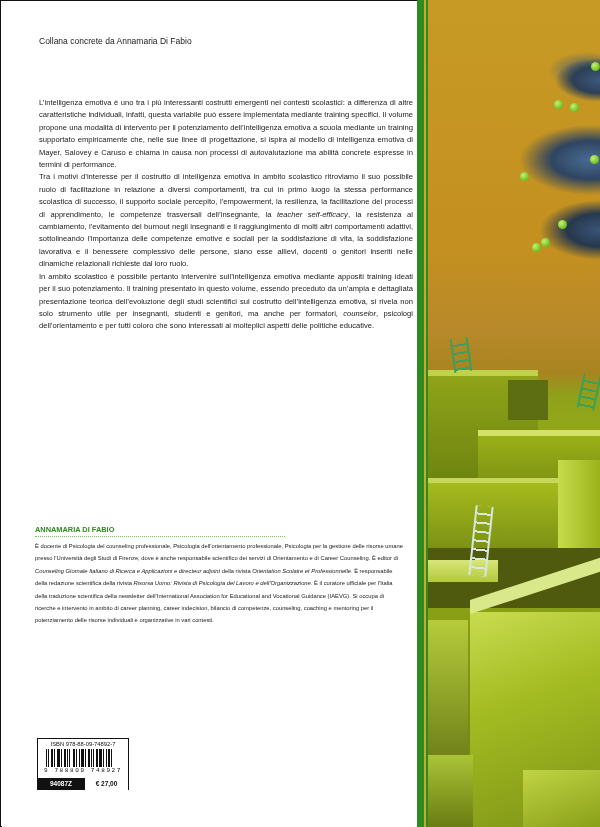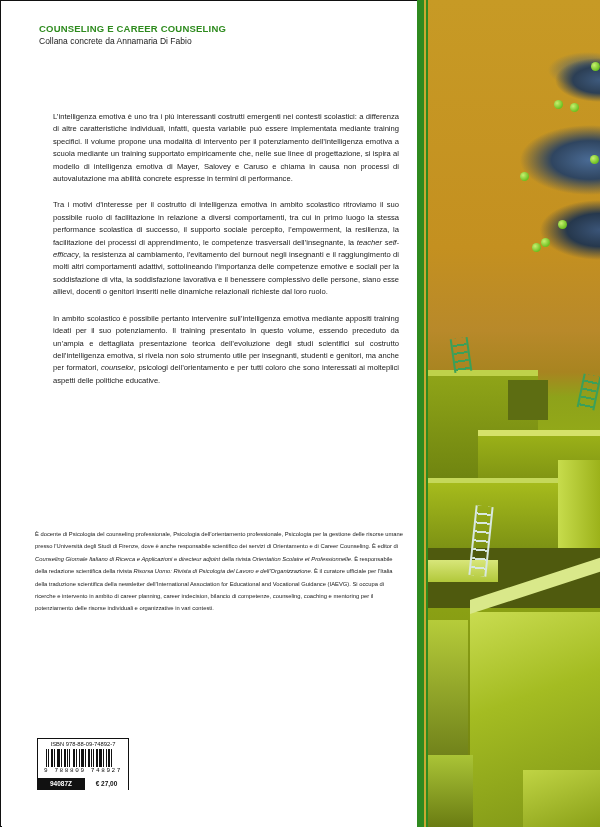--- a/index.html
+++ b/index.html
@@ -22,21 +22,21 @@
     }
     .series-editor {
       position: absolute; left: 38px; top: 35px;
       font-size: 8.5px; color: #1a1a1a;
     }
     .blurb {
       position: absolute; left: 38px; top: 96px; width: 374px;
       font-size: 7.6px; line-height: 12.4px; color: #1a1a1a;
       text-align: justify;
     }
-    .blurb p { margin: 14px; }
+    .blurb p { margin: 0; }
     .blurb em { font-style: italic; }
     .author-section {
       position: absolute; left: 34px; top: 524px; width: 380px;
     }
     .author-name {
       font-size: 7.4px; font-weight: bold; color: #2e8b1e;
       padding-bottom: 2px;
       border-bottom: 1px dotted #7fbf5a;
       width: 250px;
     }
@@ -119,30 +119,30 @@
       border-color: #d8e8e0;
       background: repeating-linear-gradient(180deg, transparent 0 7px, #d8e8e0 7px 9px);
     }
   </style>
 </head>
 <body>
 
 <div class="page-frame">
   <div class="white-panel"></div>
 
-  <div class="series-title">COUNSELING E CAREER COUNSELING</div>
   <div class="series-editor">Collana concrete da Annamaria Di Fabio</div>
 
   <div class="blurb">
     <p>L’intelligenza emotiva è uno tra i più interessanti costrutti emergenti nei contesti scolastici: a differenza di altre caratteristiche individuali, infatti, questa variabile può essere implementata mediante training specifici. Il volume propone una modalità di intervento per il potenziamento dell’intelligenza emotiva a scuola mediante un training supportato empiricamente che, nelle sue linee di progettazione, si ispira al modello di intelligenza emotiva di Mayer, Salovey e Caruso e chiama in causa non processi di autovalutazione ma abilità concrete espresse in termini di performance.</p>
     <p><span>Tra i motivi d’interesse per il costrutto di intelligenza emotiva in ambito scolastico ritroviamo il suo possibile ruolo di facilitazione in relazione a diversi comportamenti, tra cui in primo luogo la stessa performance scolastica di successo, il supporto sociale percepito, l’empowerment, la resilienza, la facilitazione dei processi di apprendimento, le competenze trasversali dell’insegnante, la </span><em>teacher self-efficacy</em><span>, la resistenza al cambiamento, l’evitamento del burnout negli insegnanti e il raggiungimento di molti altri comportamenti adattivi, sottolineando l’importanza delle competenze emotive e sociali per la soddisfazione di vita, la soddisfazione lavorativa e il benessere complessivo delle persone, siano esse allievi, docenti o genitori inseriti nelle dinamiche relazionali richieste dal loro ruolo.</span></p>
     <p><span>In ambito scolastico è possibile pertanto intervenire sull’intelligenza emotiva mediante appositi training ideati per il suo potenziamento. Il training presentato in questo volume, essendo preceduto da un’ampia e dettagliata presentazione teorica dell’evoluzione degli studi scientifici sul costrutto dell’intelligenza emotiva, si rivela non solo strumento utile per insegnanti, studenti e genitori, ma anche per formatori, </span><em>counselor</em><span>, psicologi dell’orientamento e per tutti coloro che sono interessati ai molteplici aspetti delle politiche educative.</span></p>
   </div>
 
   <div class="author-section">
+    <div class="author-name">ANNAMARIA DI FABIO</div>
     <div class="author-bio"><span>È docente di Psicologia del counseling professionale, Psicologia dell’orientamento professionale, Psicologia per la gestione delle risorse umane presso l’Università degli Studi di Firenze, dove è anche responsabile scientifico dei servizi di Orientamento e di Career Counseling. È editor di </span><em>Counseling Giornale Italiano di Ricerca e Applicazioni</em><span> e </span><em>directeur adjoint</em><span> della rivista </span><em>Orientation Scolaire et Professionnelle</em><span>. È responsabile della redazione scientifica della rivista </span><em>Risorsa Uomo: Rivista di Psicologia del Lavoro e dell’Organizzazione</em><span>. È il curatore ufficiale per l’Italia della traduzione scientifica della newsletter dell’International Association for Educational and Vocational Guidance (IAEVG). Si occupa di ricerche e intervento in ambito di career planning, career indecision, bilancio di competenze, counseling, coaching e mentoring per il potenziamento delle risorse individuali e organizzative in vari contesti.</span></div>
   </div>
 
   <div class="barcode-box">
     <div class="isbn-text">ISBN 978-88-09-74892-7</div>
     <div class="bars">
       <span style="width:1px"></span>
         <span class="gap" style="width:1px"></span>
         <span style="width:1px"></span>
         <span class="gap" style="width:2px"></span>

